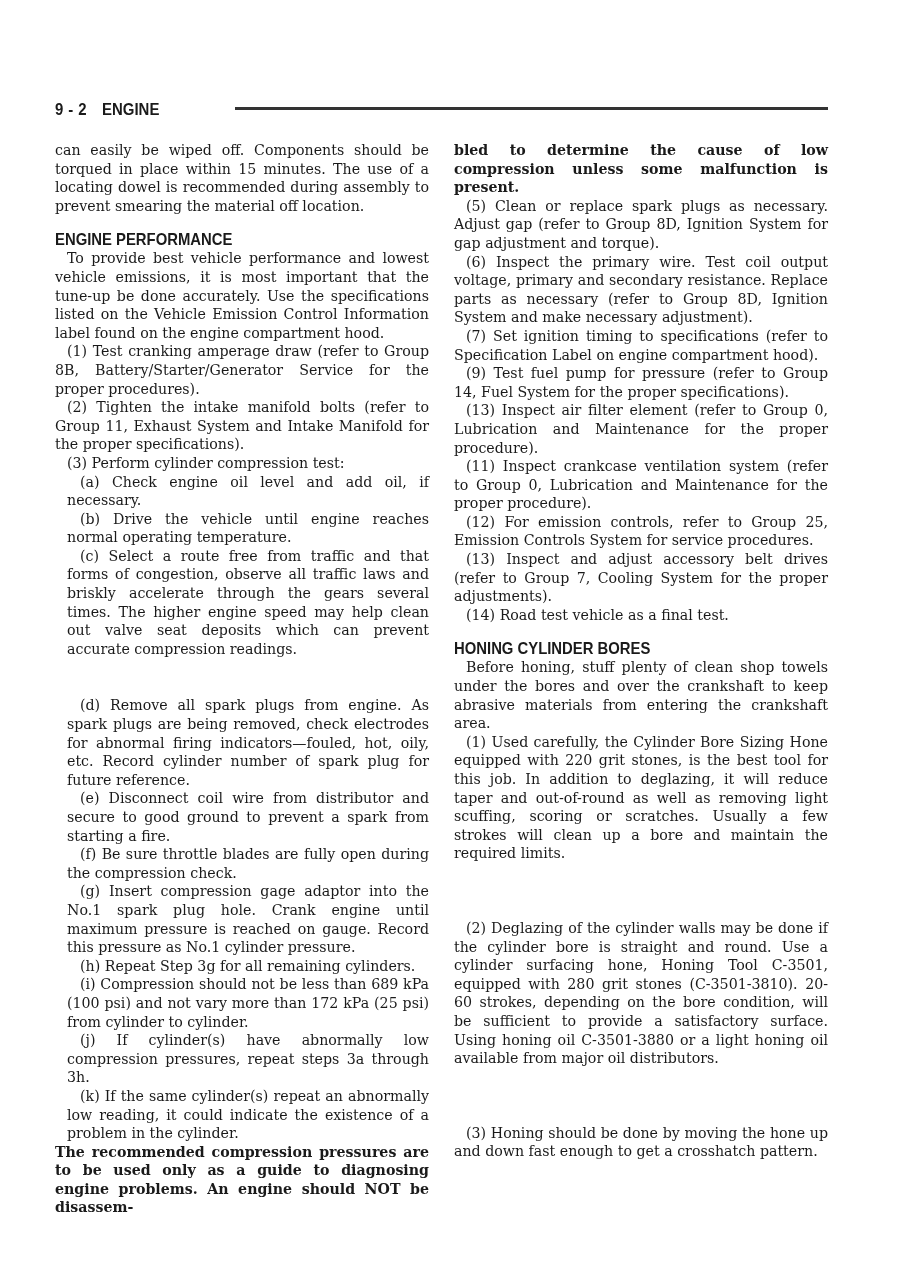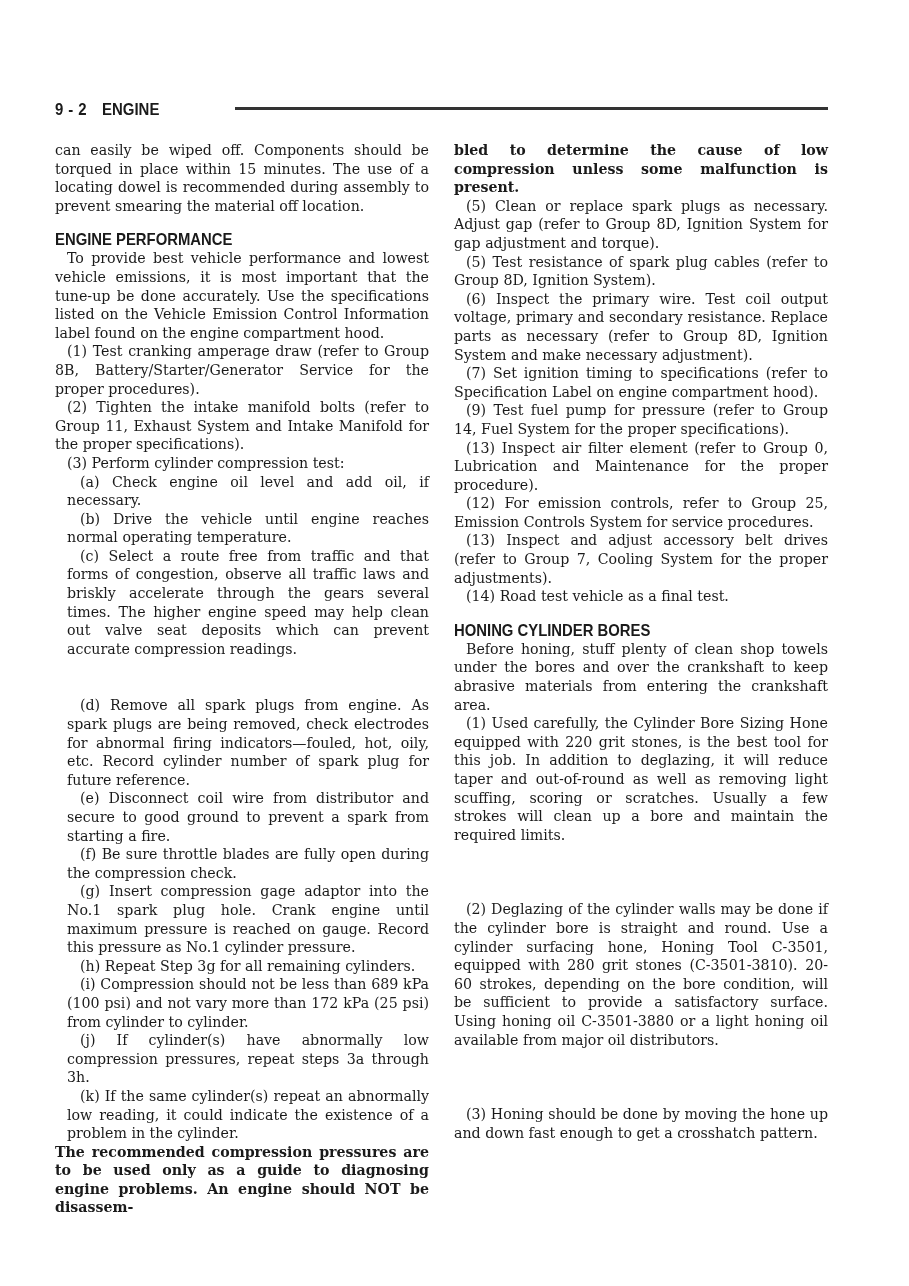--- a/index.html
+++ b/index.html
@@ -57,25 +57,25 @@
   <p class="sub">(h) Repeat Step 3g for all remaining cylinders.</p>
   <p class="sub">(i) Compression should not be less than 689 kPa (100 psi) and not vary more than 172 kPa (25 psi) from cylinder to cylinder.</p>
   <p class="sub">(j) If cylinder(s) have abnormally low compression pressures, repeat steps 3a through 3h.</p>
   <p class="sub">(k) If the same cylinder(s) repeat an abnormally low reading, it could indicate the existence of a problem in the cylinder.</p>
   <p class="bold">The recommended compression pressures are to be used only as a guide to diagnosing engine problems. An engine should NOT be disassem-</p>
 </div>
 
 <div class="col right">
   <p class="bold">bled to determine the cause of low compression unless some malfunction is present.</p>
   <p>(5) Clean or replace spark plugs as necessary. Adjust gap (refer to Group 8D, Ignition System for gap adjustment and torque).</p>
-  <p>(5) Test resistance of spark plug cables (refer to Group 8D, Ignition System).</p>
   <p>(6) Inspect the primary wire. Test coil output voltage, primary and secondary resistance. Replace parts as necessary (refer to Group 8D, Ignition System and make necessary adjustment).</p>
   <p>(7) Set ignition timing to specifications (refer to Specification Label on engine compartment hood).</p>
   <p>(9) Test fuel pump for pressure (refer to Group 14, Fuel System for the proper specifications).</p>
   <p>(13) Inspect air filter element (refer to Group 0, Lubrication and Maintenance for the proper procedure).</p>
+  <p>(11) Inspect crankcase ventilation system (refer to Group 0, Lubrication and Maintenance for the proper procedure).</p>
   <p>(12) For emission controls, refer to Group 25, Emission Controls System for service procedures.</p>
   <p>(13) Inspect and adjust accessory belt drives (refer to Group 7, Cooling System for the proper adjustments).</p>
   <p>(14) Road test vehicle as a final test.</p>
 
   <h2>HONING CYLINDER BORES</h2>
   <p>Before honing, stuff plenty of clean shop towels under the bores and over the crankshaft to keep abrasive materials from entering the crankshaft area.</p>
   <p>(1) Used carefully, the Cylinder Bore Sizing Hone equipped with 220 grit stones, is the best tool for this job. In addition to deglazing, it will reduce taper and out-of-round as well as removing light scuffing, scoring or scratches. Usually a few strokes will clean up a bore and maintain the required limits.</p>
 
   <div class="gap-right-1"></div>
 

